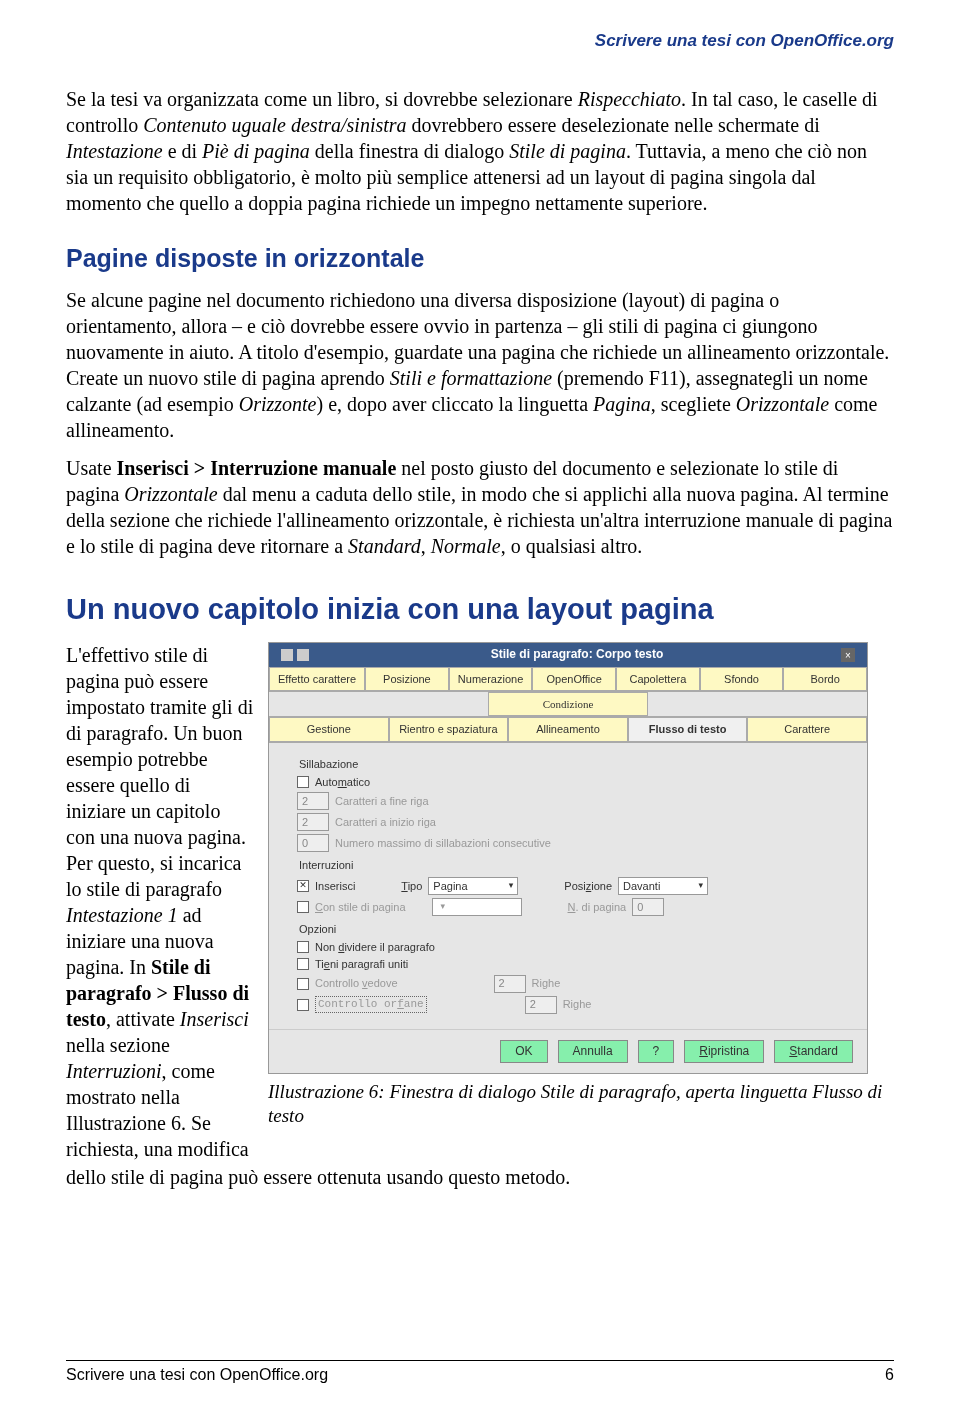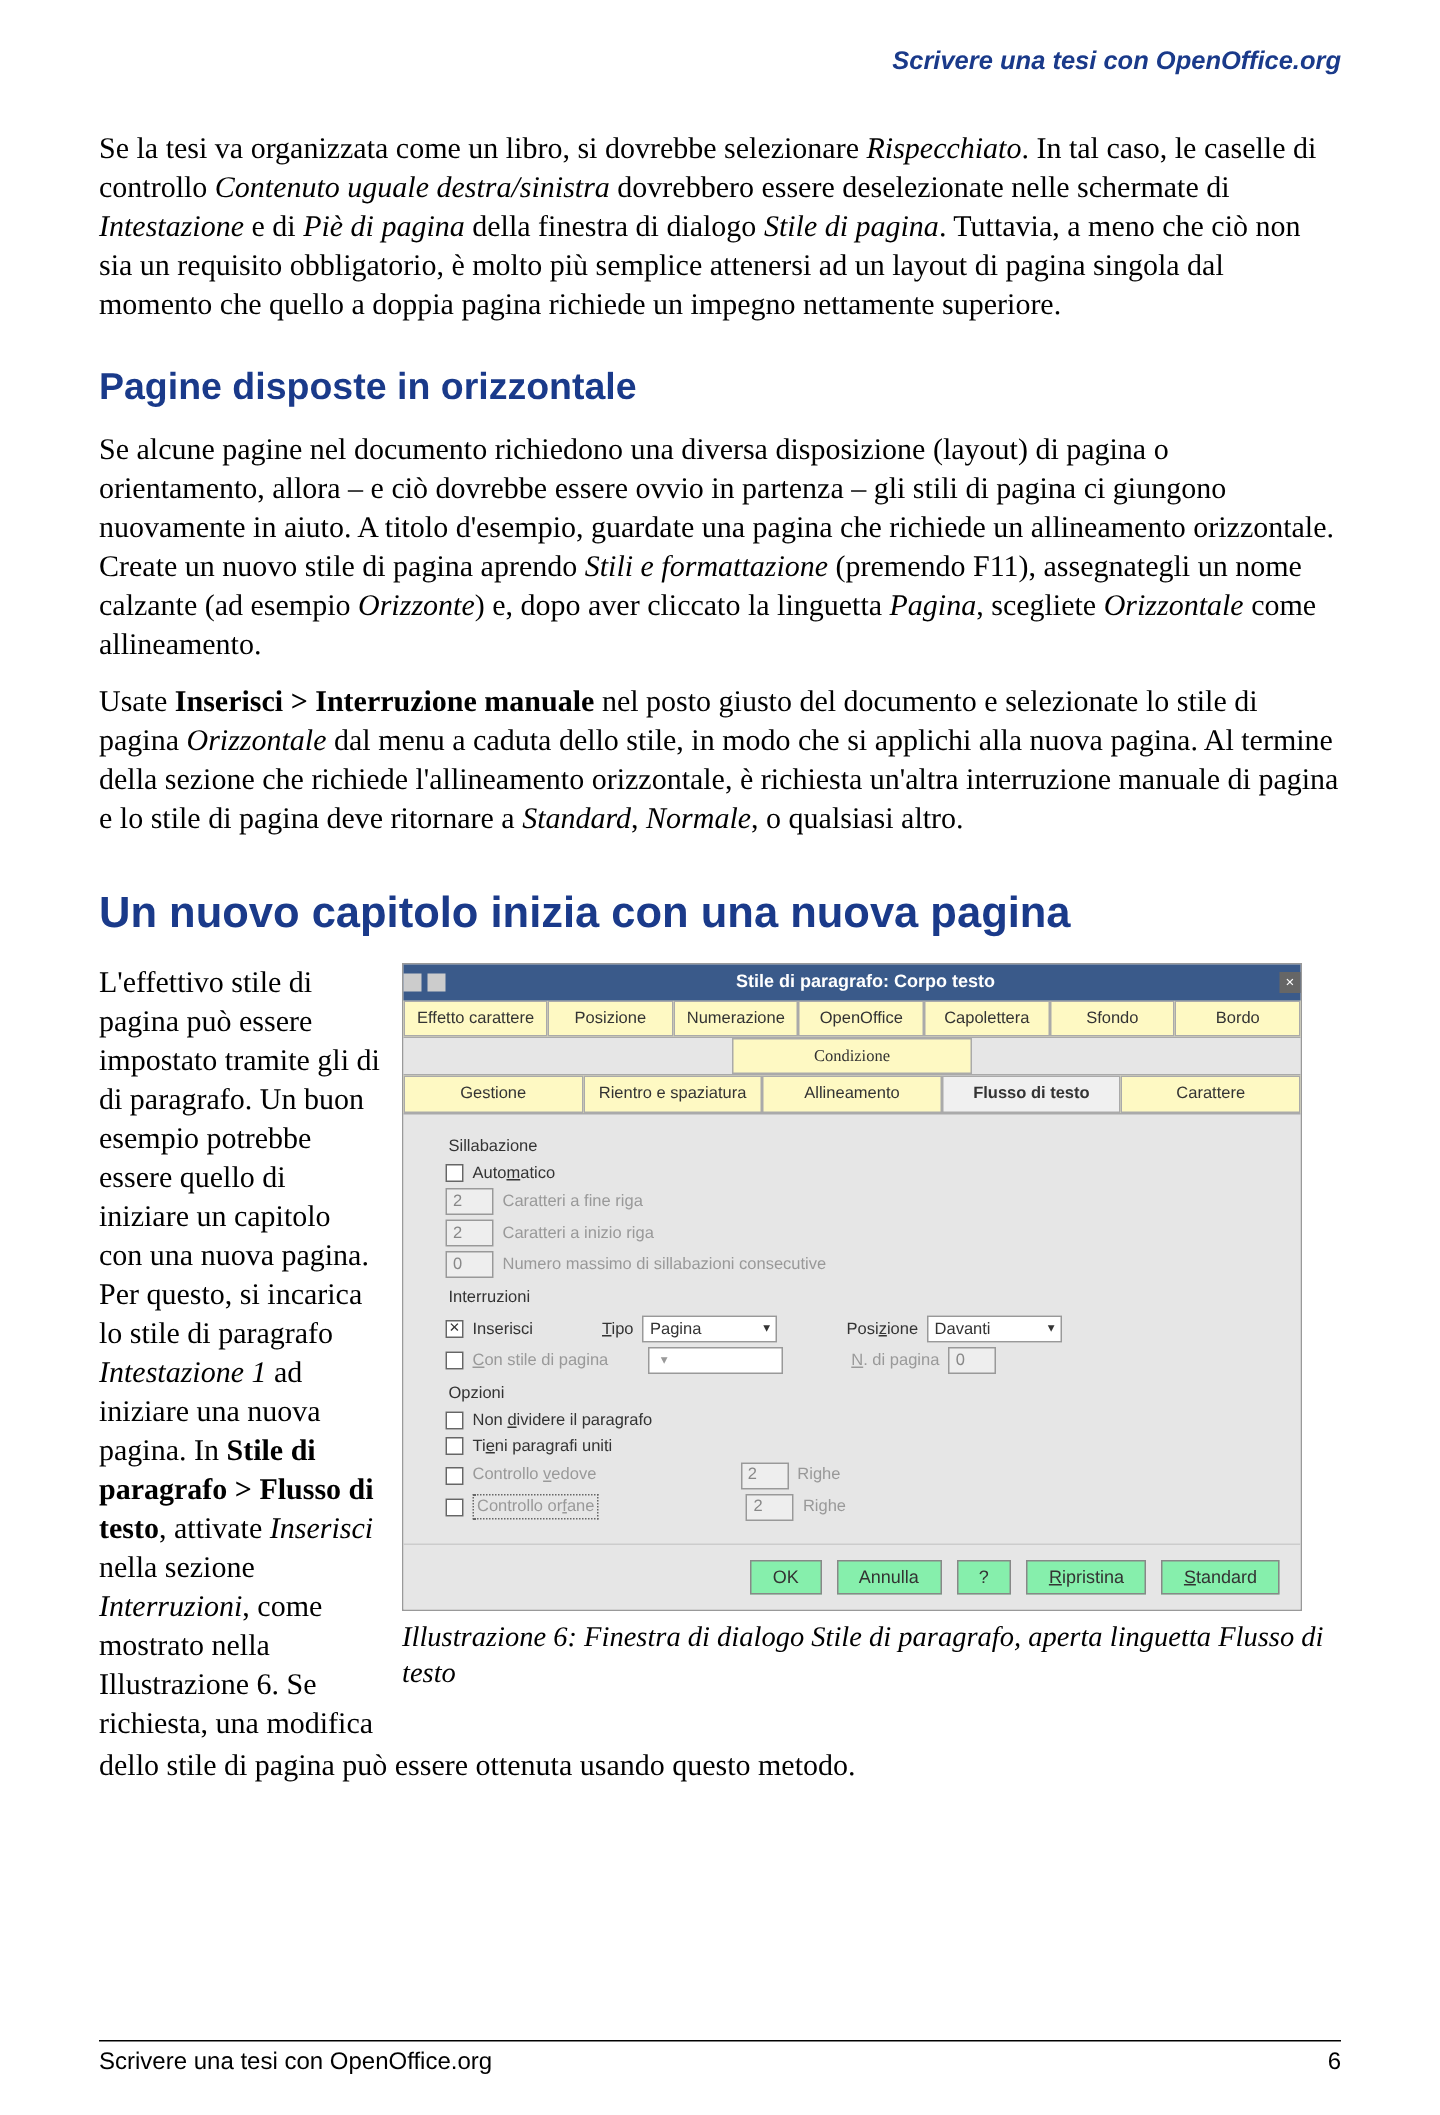--- a/index.html
+++ b/index.html
@@ -58,21 +58,21 @@
     font-family: Arial, Helvetica, sans-serif;
     font-size: 12px;
     color: #333;
     background: #e6e6e6;
     border: 1px solid #999;
     width: 600px;
   }
   .dialog .titlebar {
     background: #3a5a8a;
     color: #fff;
-    padding: 4px 0;
+    padding: 4px 12px;
     display: flex;
     align-items: center;
     position: relative;
   }
   .dialog .titlebar .wicon {
     width: 12px; height: 12px; background: #ccc; margin-right: 4px;
   }
   .dialog .titlebar .title {
     flex: 1; text-align: center; font-weight: bold;
   }
@@ -151,21 +151,21 @@
 <h2>Pagine disposte in orizzontale</h2>
 
 <p>
   <span>Se alcune pagine nel documento richiedono una diversa disposizione (layout) di pagina o orientamento, allora – e ciò dovrebbe essere ovvio in partenza – gli stili di pagina ci giungono nuovamente in aiuto. A titolo d'esempio, guardate una pagina che richiede un allineamento orizzontale. Create un nuovo stile di pagina aprendo </span><span class="i">Stili e formattazione</span><span> (premendo F11), assegnategli un nome calzante (ad esempio </span><span class="i">Orizzonte</span><span>) e, dopo aver cliccato la linguetta </span><span class="i">Pagina</span><span>, scegliete </span><span class="i">Orizzontale</span><span> come allineamento.</span>
 </p>
 
 <p>
   <span>Usate </span><span class="b">Inserisci &gt; Interruzione manuale</span><span> nel posto giusto del documento e selezionate lo stile di pagina </span><span class="i">Orizzontale</span><span> dal menu a caduta dello stile, in modo che si applichi alla nuova pagina. Al termine della sezione che richiede l'allineamento orizzontale, è richiesta un'altra interruzione manuale di pagina e lo stile di pagina deve ritornare a </span><span class="i">Standard</span><span>, </span><span class="i">Normale</span><span>, o qualsiasi altro.</span>
 </p>
 
-<h1 class="section">Un nuovo capitolo inizia con una nuova pagina</h1>
+<h1 class="section">Un nuovo capitolo inizia con una layout pagina</h1>
 
 <div class="two-col">
   <div class="left">
     <p style="margin-bottom:0;">
       <span>L'effettivo stile di pagina può essere impostato tramite gli di di paragrafo. Un buon esempio potrebbe essere quello di iniziare un capitolo con una nuova pagina. Per questo,  si incarica lo stile di paragrafo </span><span class="i">Intestazione 1</span><span> ad iniziare una nuova pagina. In </span><span class="b">Stile di paragrafo &gt; Flusso di testo</span><span>, attivate </span><span class="i">Inserisci</span><span> nella sezione </span><span class="i">Interruzioni</span><span>, come mostrato nella Illustrazione 6.  Se richiesta, una modifica</span>
     </p>
   </div>
   <div class="right">
     <div class="dialog">
       <div class="titlebar">
@@ -241,21 +241,21 @@
             <span>Ti<span class="u">e</span>ni paragrafi uniti</span>
           </div>
         <div class="row disabled">
           <span class="chk"></span>
           <span>Controllo <span class="u">v</span>edove</span>
           <span class="spin" style="margin-left:90px;">2</span>
           <span>Righe</span>
         </div>
         <div class="row disabled">
           <span class="chk"></span>
-          <span style="border:1px dotted #666; padding:0 2px;">Controllo or<span class="u">f</span>ane</span>
+          <span style="border:1px dotted #666; padding:0 2px;font-family:Liberation Mono, monospace;">Controllo or<span class="u">f</span>ane</span>
           <span class="spin" style="margin-left:92px;">2</span>
           <span>Righe</span>
         </div>
       </div>
       <div class="btnrow">
         <div class="btn">OK</div>
         <div class="btn">Annulla</div>
         <div class="btn">?</div>
         <div class="btn"><span class="u">R</span>ipristina</div>
         <div class="btn"><span class="u">S</span>tandard</div>

